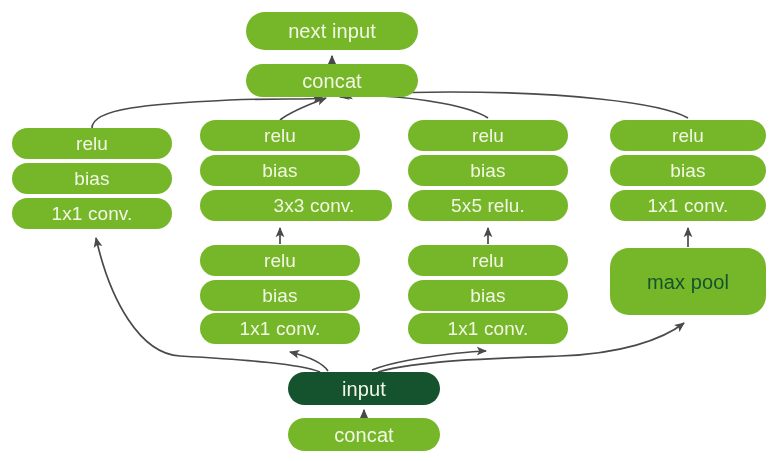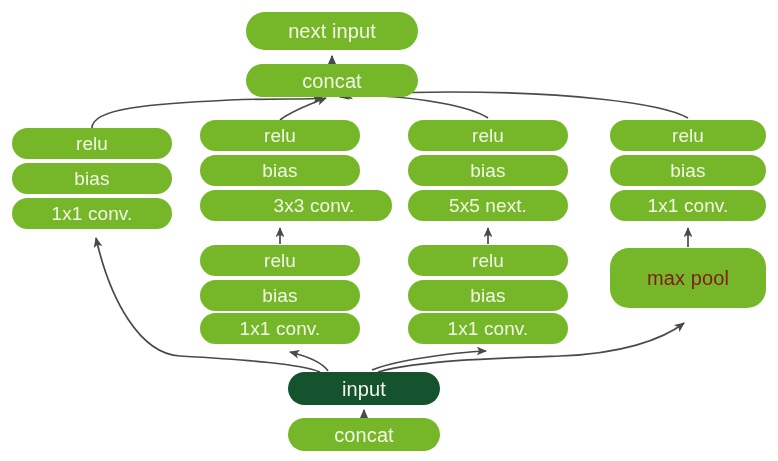--- a/index.html
+++ b/index.html
@@ -100,26 +100,26 @@
       <div class="node" style="left: 12px; top: 163px; width: 160px; height: 31px; background: rgb(118, 183, 42); color: rgb(242, 247, 228);">bias</div>
       <div class="node" style="left: 12px; top: 198px; width: 160px; height: 31px; background: rgb(118, 183, 42); color: rgb(242, 247, 228);">1x1 conv.</div>
       <div class="node" style="left: 200px; top: 120px; width: 160px; height: 31px; background: rgb(118, 183, 42); color: rgb(242, 247, 228);">relu</div>
       <div class="node" style="left: 200px; top: 155px; width: 160px; height: 31px; background: rgb(118, 183, 42); color: rgb(242, 247, 228);">bias</div>
       <div class="node" style="left: 200px; top: 190px; width: 192px; height: 31px; background: rgb(118, 183, 42); color: rgb(242, 247, 228); padding-left: 36px;">3x3 conv.</div>
       <div class="node" style="left: 200px; top: 245px; width: 160px; height: 31px; background: rgb(118, 183, 42); color: rgb(242, 247, 228);">relu</div>
       <div class="node" style="left: 200px; top: 280px; width: 160px; height: 31px; background: rgb(118, 183, 42); color: rgb(242, 247, 228);">bias</div>
       <div class="node" style="left: 200px; top: 313px; width: 160px; height: 31px; background: rgb(118, 183, 42); color: rgb(242, 247, 228);">1x1 conv.</div>
       <div class="node" style="left: 408px; top: 120px; width: 160px; height: 31px; background: rgb(118, 183, 42); color: rgb(242, 247, 228);">relu</div>
       <div class="node" style="left: 408px; top: 155px; width: 160px; height: 31px; background: rgb(118, 183, 42); color: rgb(242, 247, 228);">bias</div>
-      <div class="node" style="left: 408px; top: 190px; width: 160px; height: 31px; background: rgb(118, 183, 42); color: rgb(242, 247, 228);">5x5 next.</div>
+      <div class="node" style="left: 408px; top: 190px; width: 160px; height: 31px; background: rgb(118, 183, 42); color: rgb(242, 247, 228);">5x5 relu.</div>
       <div class="node" style="left: 408px; top: 245px; width: 160px; height: 31px; background: rgb(118, 183, 42); color: rgb(242, 247, 228);">relu</div>
       <div class="node" style="left: 408px; top: 280px; width: 160px; height: 31px; background: rgb(118, 183, 42); color: rgb(242, 247, 228);">bias</div>
       <div class="node" style="left: 408px; top: 313px; width: 160px; height: 31px; background: rgb(118, 183, 42); color: rgb(242, 247, 228);">1x1 conv.</div>
       <div class="node" style="left: 610px; top: 120px; width: 156px; height: 31px; background: rgb(118, 183, 42); color: rgb(242, 247, 228);">relu</div>
       <div class="node" style="left: 610px; top: 155px; width: 156px; height: 31px; background: rgb(118, 183, 42); color: rgb(242, 247, 228);">bias</div>
       <div class="node" style="left: 610px; top: 190px; width: 156px; height: 31px; background: rgb(118, 183, 42); color: rgb(242, 247, 228);">1x1 conv.</div>
-      <div class="node big" style="left: 610px; top: 248px; width: 156px; height: 60px; background: rgb(118, 183, 42); color: #7f1d1d;">max pool</div>
+      <div class="node big" style="left: 610px; top: 248px; width: 156px; height: 67px; background: rgb(118, 183, 42); color: #14532d;">max pool</div>
       <div class="node big" style="left: 288px; top: 372px; width: 152px; height: 33px; background: #14532d; color: rgb(242, 247, 228);">input</div>
       <div class="node big" style="left: 288px; top: 418px; width: 152px; height: 33px; background: rgb(118, 183, 42); color: rgb(242, 247, 228);">concat</div>
     </div>
 
 
 </div>
 
 </body></html>

